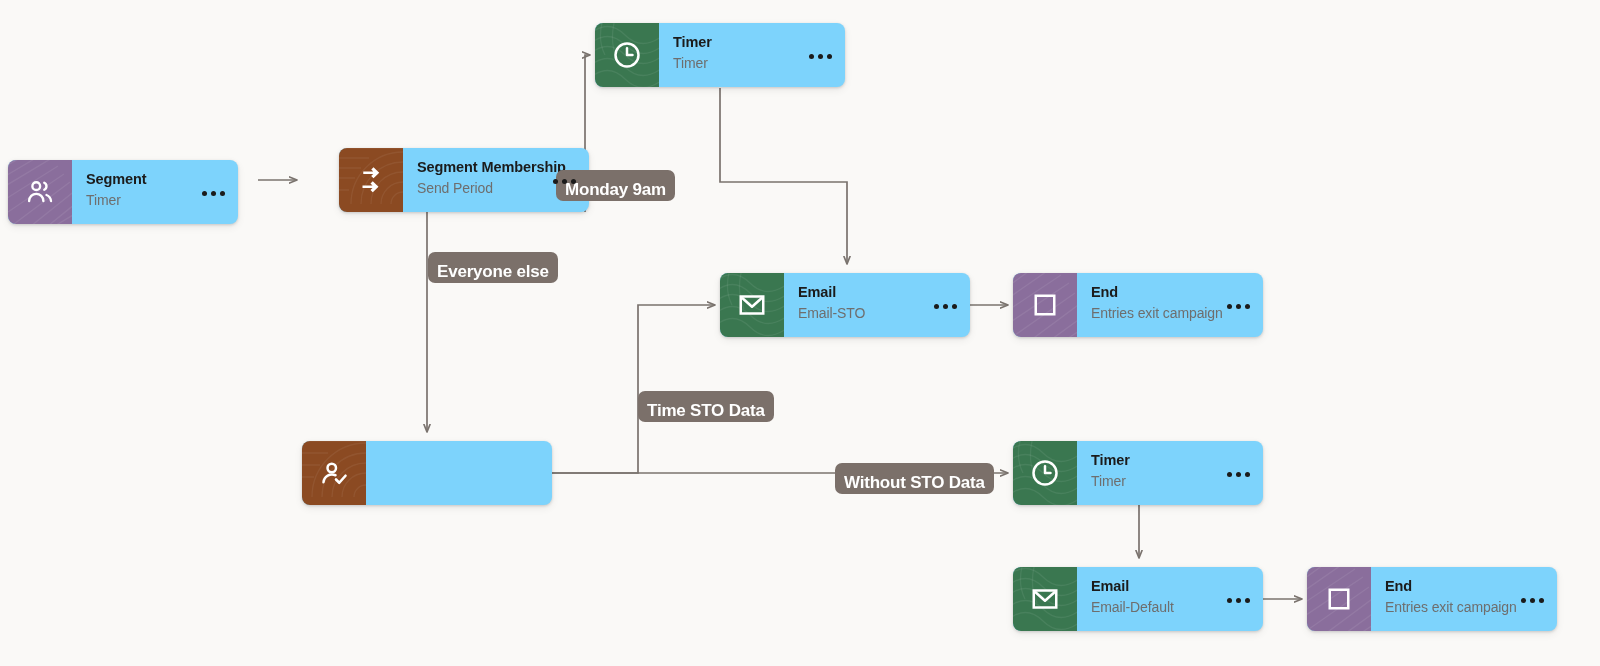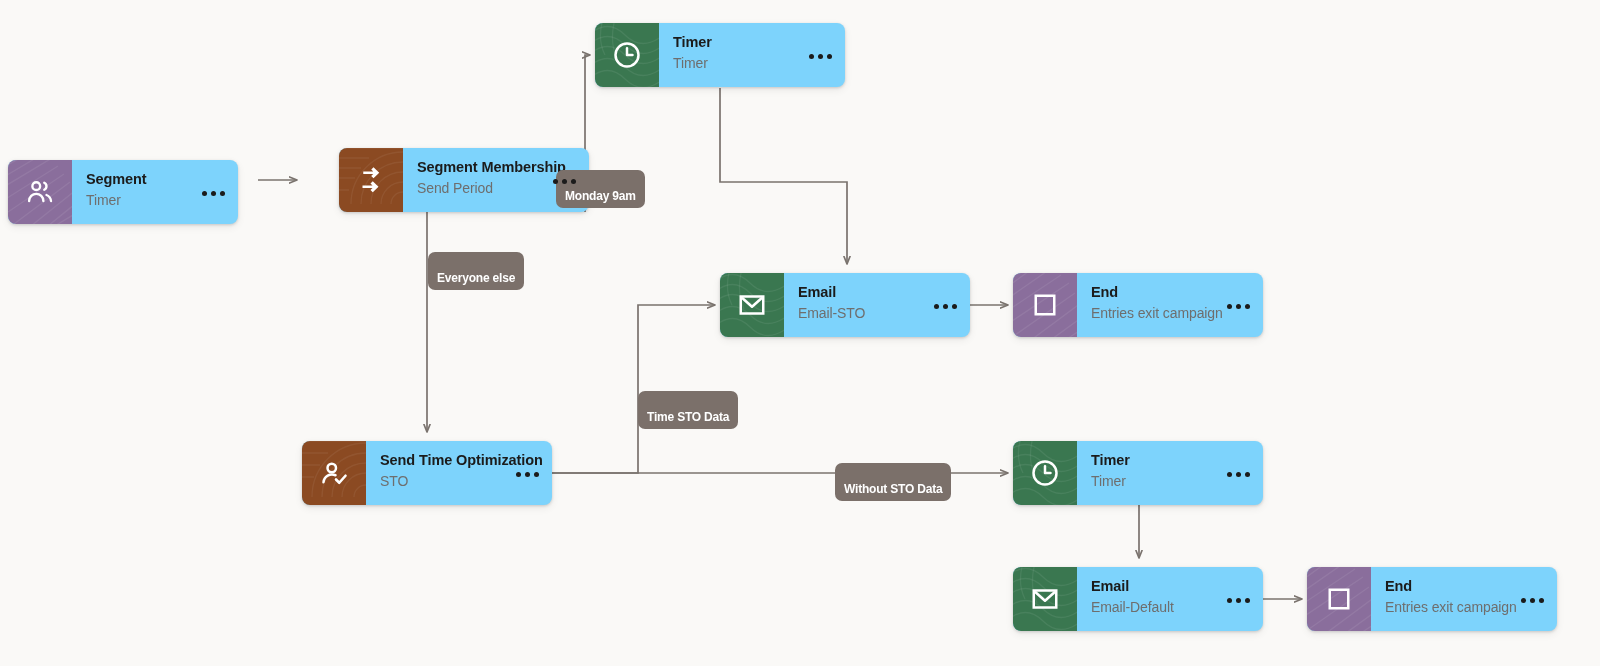--- a/index.html
+++ b/index.html
@@ -54,24 +54,24 @@
     display:flex;gap:4px;align-items:center;
     z-index:3;
   }
   .dots i{width:5px;height:5px;border-radius:50%;background:#1b1b1b;display:block;}
 
   
   .pill{
     position:absolute;
     background:#7b706a;
     color:#ffffff;
-    font-size:12px;
+    font-size:17px;
     font-weight:bold;
     border-radius:7px;
-    padding:21px 9px 6px 9px;
+    padding:14px 9px 6px 9px;
     white-space:nowrap;
     letter-spacing:-.2px;
     line-height:11px;
   }
 </style>
 </head>
 <body>
 
 <div id="canvas">
 
@@ -232,29 +232,20 @@
           <path d="M64 2 a54 54 0 0 0 -54 54 M64 12 a44 44 0 0 0 -44 44 M64 22 a34 34 0 0 0 -34 34 M64 32 a24 24 0 0 0 -24 24 M64 44 a12 12 0 0 0 -12 12"></path>
           <path d="M0 0 L64 0 M0 12 L26 12 M0 24 L18 24 M0 36 L12 36"></path>
         </g>
       </svg>
       <svg class="glyph" width="30" height="30" viewBox="0 0 24 24">
         <circle cx="10.2" cy="8.0" r="3.4" fill="none" stroke="#fff" stroke-width="2"></circle>
         <path d="M3.6 19.4 a6.8 6.8 0 0 1 9.6 -5.6" fill="none" stroke="#fff" stroke-width="2" stroke-linecap="round"></path>
         <path d="M13.6 17.2 L16.2 19.8 L21.2 14.2" fill="none" stroke="#fff" stroke-width="2.1" stroke-linecap="round" stroke-linejoin="round"></path>
       </svg>
     </div>
-    <div class="body">
-      <div class="title">Send Time Optimization</div>
-      <div class="subtitle">STO</div>
-      <div class="dots">
-          <i></i>
-          <i></i>
-          <i></i>
-        </div>
-    </div>
   </div>
 
   <div class="node" style="left:1013px;top:441px;width:250px;">
     <div class="tile" style="background:#3a7750;">
       <svg class="tex" viewBox="0 0 64 64">
         <g stroke="#ffffff" stroke-opacity=".15" fill="none" stroke-width="1.3">
           <path d="M-4 10 q18 -14 34 2 q16 16 36 2 M-4 20 q18 -14 34 2 q16 16 36 2 M-4 30 q18 -14 34 2 q16 16 36 2 M-4 42 q18 -14 34 2 q16 16 36 2 M-4 54 q18 -14 34 2 q16 16 36 2"></path>
           <path d="M8 -4 q-6 20 2 36 M20 -4 q-6 22 2 40"></path>
         </g>
       </svg>

